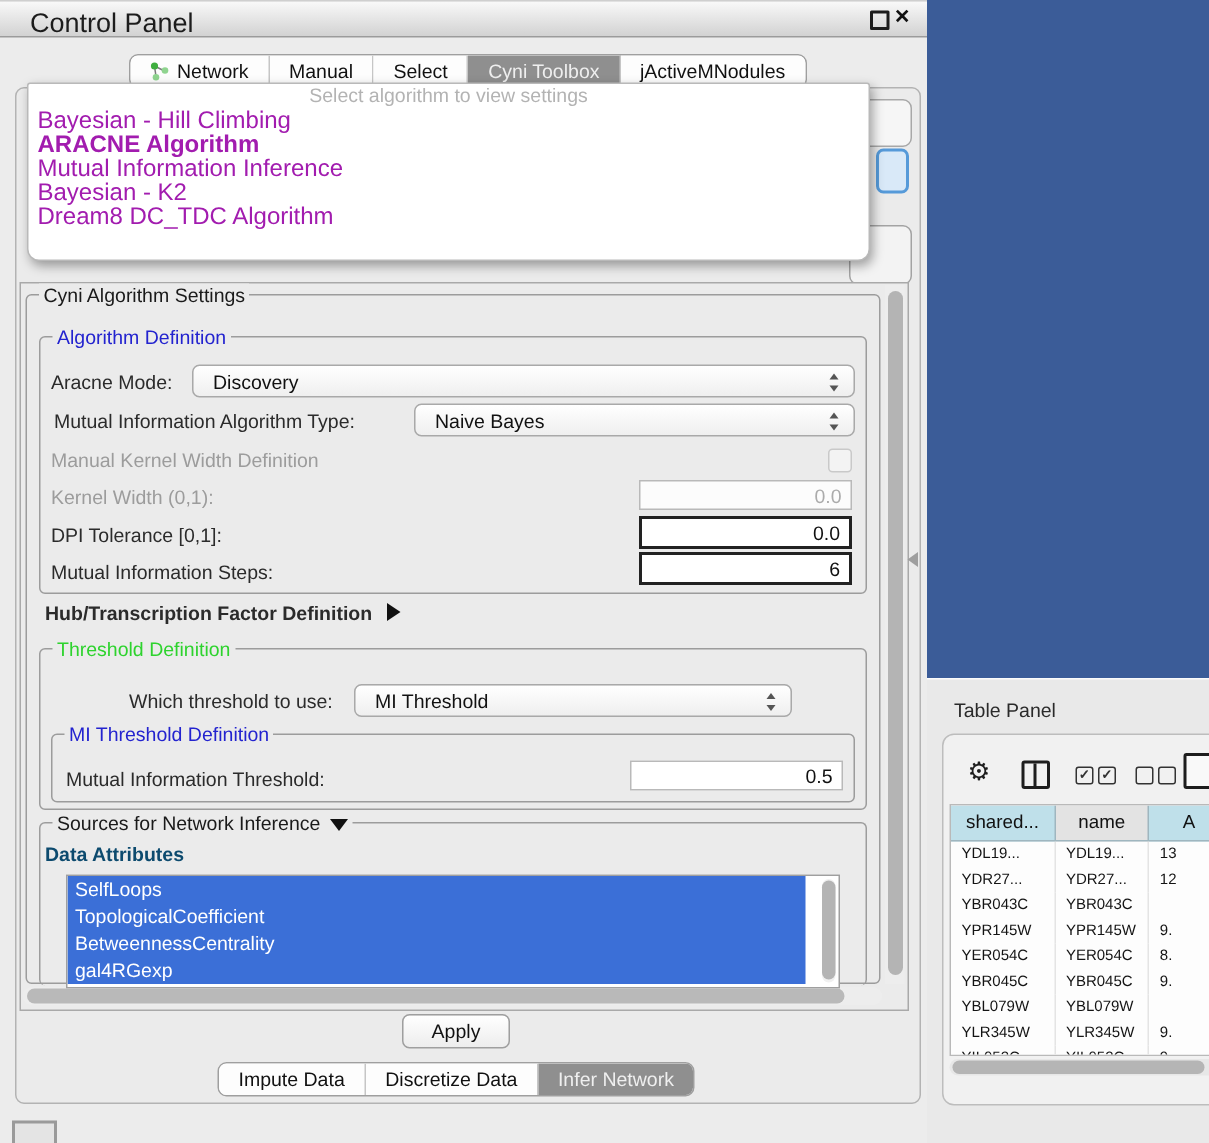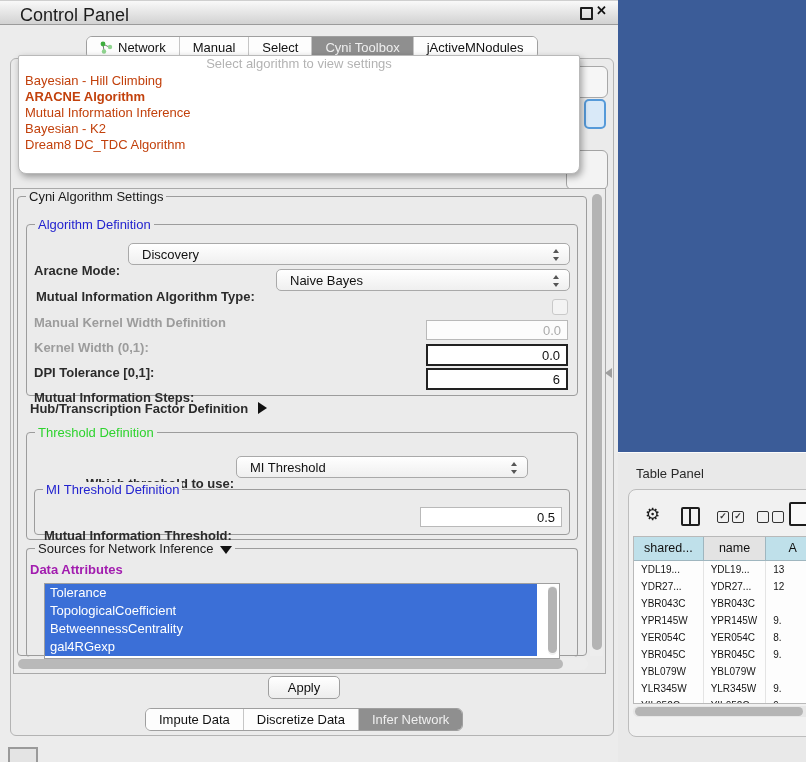--- a/index.html
+++ b/index.html
@@ -21,52 +21,52 @@
   #bottom-tabs{left:145px;top:708px;}
   .content-panel{position:absolute;left:10px;top:58px;width:602px;height:676px;border:1px solid #b3b3b3;border-radius:6px;background:#ebebeb;}
   
   .frag-combo{position:absolute;left:556px;top:66px;width:50px;height:30px;border:1px solid #a8a8a8;border-radius:6px;background:#f6f6f6;}
   .frag-spinner{position:absolute;left:584px;top:99px;width:18px;height:26px;border:2px solid #569ad9;border-radius:5px;background:#d9e9f8;}
   .frag-box{position:absolute;left:566px;top:150px;width:40px;height:38px;border:1px solid #a3a3a3;border-radius:6px;background:#f3f3f3;}
   
   .popup{position:absolute;left:18px;top:55px;width:560px;height:117px;background:#fff;border:1px solid #b9b9b9;
     border-radius:2px 2px 8px 8px;box-shadow:2px 3px 7px rgba(0,0,0,.35);z-index:30;}
   .popup-prompt{height:17px;text-align:center;color:#b3b3b3;font-size:13px;line-height:16px;}
-  .dd-item{height:16px;line-height:16px;font-size:13px;color:#c2410c;padding-left:6px;white-space:nowrap;}
+  .dd-item{height:16px;line-height:16px;font-size:16px;color:#a21caf;padding-left:6px;white-space:nowrap;}
   .dd-item.bold{font-weight:700;}
   
   .scrollpane{position:absolute;left:13px;top:188px;width:591px;height:484px;border:1px solid #a9a9a9;background:#ebebeb;}
   .group{position:absolute;border:1px solid #9c9c9c;border-radius:4px;}
   .legend{position:absolute;top:-8px;left:8px;background:#ebebeb;padding:0 3px;font-size:13px;color:#1a1a1a;white-space:nowrap;}
   .legend.blue{color:#2323cf;}
   .legend.green{color:#2ed32e;}
   .fs-main{left:17px;top:196px;width:568px;height:458px;}
   .fs-algo{left:26px;top:224px;width:550px;height:170px;}
   .fs-threshold{left:26px;top:432px;width:550px;height:106px;}
   .fs-mithresh{left:34px;top:489px;width:534px;height:44px;}
   .fs-sources{left:26px;top:548px;width:550px;height:108px;border-bottom:none;}
-  .flabel{position:absolute;font-size:13px;font-weight:700;color:#2b2b2b;white-space:nowrap;margin-top:16px;}
+  .flabel{position:absolute;font-size:13px;font-weight:400;color:#2b2b2b;white-space:nowrap;}
   .flabel.dis{color:#9c9c9c;}
   .combo{position:absolute;height:22px;border:1px solid #a9a9a9;border-radius:5px;background:linear-gradient(#ffffff,#efefef);
     font-size:13px;color:#111;line-height:22px;padding-left:13px;box-sizing:border-box;}
   .spin{position:absolute;right:9px;top:4px;width:7px;height:14px;}
   .spin:before,.spin:after{content:"";position:absolute;left:0;border-left:3.5px solid transparent;border-right:3.5px solid transparent;}
   .spin:before{top:1px;border-bottom:4px solid #555;}
   .spin:after{bottom:1px;border-top:4px solid #555;}
   .tinput{position:absolute;height:20px;background:#fff;border:1px solid #b9b9b9;font-size:13px;color:#111;
     text-align:right;line-height:20px;padding-right:6px;box-sizing:border-box;}
   .tinput.dark{border:2px solid #222;height:22px;line-height:19px;}
   .tinput.dis{color:#ababab;background:#fcfcfc;}
   .chk{position:absolute;left:552px;top:299px;width:14px;height:14px;border:1px solid #c9c9c9;border-radius:3px;background:#f3f3f3;}
   .hub-row{position:absolute;left:30px;top:401px;font-size:13px;font-weight:700;color:#2b2b2b;}
   .tri-right{display:inline-block;width:0;height:0;border-top:6px solid transparent;border-bottom:6px solid transparent;
     border-left:9px solid #111;margin-left:10px;vertical-align:-1px;}
   .tri-down{display:inline-block;width:0;height:0;border-left:6px solid transparent;border-right:6px solid transparent;
     border-top:8px solid #111;margin-left:6px;vertical-align:-1px;}
-  .attrs-label{position:absolute;left:30px;top:562px;font-size:13px;font-weight:700;color:#a21caf;}
+  .attrs-label{position:absolute;left:30px;top:562px;font-size:13px;font-weight:700;color:#0c4a6e;}
   .listbox{position:absolute;left:44px;top:583px;width:514px;height:74px;border:1px solid #9f9f9f;background:#fff;overflow:hidden;}
   .list-item{height:18px;line-height:18px;font-size:13px;color:#fff;padding-left:5px;width:487px;}
   .list-vscroll{position:absolute;right:2px;top:2px;width:9px;height:69px;background:#f0f0f0;border-radius:5px;}
   .list-vscroll .thumb{position:absolute;left:0;top:1px;width:9px;height:66px;background:#b4b4b4;border-radius:5px;}
   .vscroll{position:absolute;left:590px;top:190px;width:13px;height:466px;background:#ededed;}
   .vscroll .thumb{position:absolute;left:1.5px;top:4px;width:10px;height:456px;background:#b4b4b4;border-radius:6px;}
   .hscroll{position:absolute;left:15px;top:658px;width:573px;height:12px;background:#ededed;border-radius:6px;}
   .hscroll .thumb{position:absolute;left:3px;top:1px;width:545px;height:10px;background:#b9b9b9;border-radius:6px;}
   .apply-btn{position:absolute;left:268px;top:676px;width:70px;height:21px;border:1px solid #9f9f9f;border-radius:5px;
     background:linear-gradient(#ffffff,#ededed);font-size:13px;color:#111;text-align:center;line-height:21px;}
@@ -200,21 +200,21 @@
   </div>
   <span class="flabel" style="left:44px;top:512px;">Mutual Information Threshold:</span>
   <div class="tinput" style="left:420px;top:507px;width:142px;">0.5</div>
 
   <div class="group fs-sources">
     <span class="legend"><span>Sources for Network Inference</span><span class="tri-down"></span></span>
   </div>
   <span class="attrs-label">Data Attributes</span>
   <div class="listbox">
     <div id="attr-list">
-        <div class="list-item" style="background: rgb(59, 111, 215);">Tolerance</div>
+        <div class="list-item" style="background: rgb(59, 111, 215);">SelfLoops</div>
         <div class="list-item" style="background: rgb(59, 111, 215);">TopologicalCoefficient</div>
         <div class="list-item" style="background: rgb(59, 111, 215);">BetweennessCentrality</div>
         <div class="list-item" style="background: rgb(59, 111, 215);">gal4RGexp</div>
       </div>
     <div class="list-vscroll">
         <div class="thumb"></div>
       </div>
   </div>
 
   <div class="apply-btn">Apply</div>

